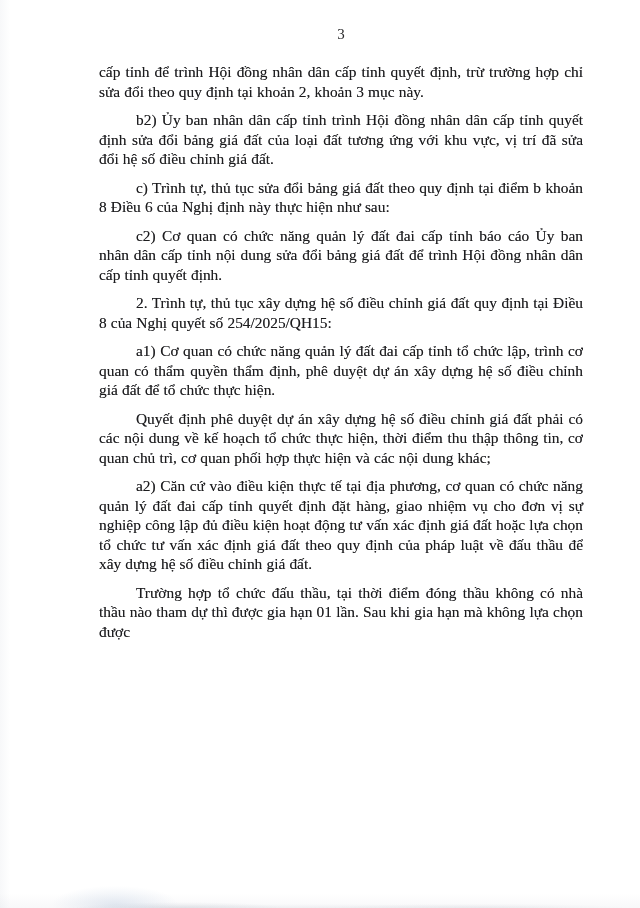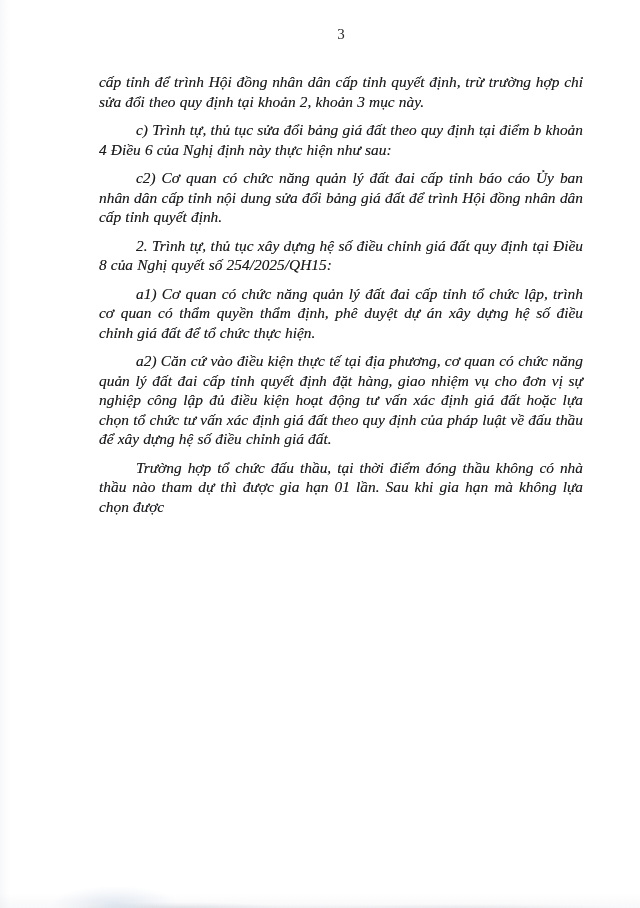--- a/index.html
+++ b/index.html
@@ -22,24 +22,23 @@
     top: 24px;
     left: 99px;
     width: 484px;
     text-align: center;
     font-size: 15px;
     line-height: 20px;
     color: #2a2a2c;
   }
   .doc-body {
     position: absolute;
-    top: 72px;
+    top: 62px;
     left: 99px;
     width: 484px;
-    font-style: italic;
   }
   .para {
     margin: 0 0 9px 0;
     font-size: 15.4px;
     line-height: 19.5px;
     text-align: justify;
     text-indent: 37px;
     word-spacing: 0.3px;
     color: #1c1c1e;
     text-shadow: 0 0 0.4px rgba(30,30,35,0.55);
@@ -72,24 +71,26 @@
 </style>
 </head>
 <body>
 
 <div class="page">
 
   <div class="page-number">3</div>
 
   <div class="doc-body">
     <p class="para no-indent">cấp tỉnh để trình Hội đồng nhân dân cấp tỉnh quyết định, trừ trường hợp chỉ sửa đổi theo quy định tại khoản 2, khoản 3 mục này.</p>
-    <p class="para">c) Trình tự, thủ tục sửa đổi bảng giá đất theo quy định tại điểm b khoản 4 Điều 6 của Nghị định này thực hiện như sau:</p>
+    <p class="para">b2) Ủy ban nhân dân cấp tỉnh trình Hội đồng nhân dân cấp tỉnh quyết định sửa đổi bảng giá đất của loại đất tương ứng với khu vực, vị trí đã sửa đổi hệ số điều chỉnh giá đất.</p>
+    <p class="para">c) Trình tự, thủ tục sửa đổi bảng giá đất theo quy định tại điểm b khoản 8 Điều 6 của Nghị định này thực hiện như sau:</p>
     <p class="para">c2) Cơ quan có chức năng quản lý đất đai cấp tỉnh báo cáo Ủy ban nhân dân cấp tỉnh nội dung sửa đổi bảng giá đất để trình Hội đồng nhân dân cấp tỉnh quyết định.</p>
     <p class="para">2. Trình tự, thủ tục xây dựng hệ số điều chỉnh giá đất quy định tại Điều 8 của Nghị quyết số 254/2025/QH15:</p>
     <p class="para">a1) Cơ quan có chức năng quản lý đất đai cấp tỉnh tổ chức lập, trình cơ quan có thẩm quyền thẩm định, phê duyệt dự án xây dựng hệ số điều chỉnh giá đất để tổ chức thực hiện.</p>
+    <p class="para">Quyết định phê duyệt dự án xây dựng hệ số điều chỉnh giá đất phải có các nội dung về kế hoạch tổ chức thực hiện, thời điểm thu thập thông tin, cơ quan chủ trì, cơ quan phối hợp thực hiện và các nội dung khác;</p>
     <p class="para">a2) Căn cứ vào điều kiện thực tế tại địa phương, cơ quan có chức năng quản lý đất đai cấp tỉnh quyết định đặt hàng, giao nhiệm vụ cho đơn vị sự nghiệp công lập đủ điều kiện hoạt động tư vấn xác định giá đất hoặc lựa chọn tổ chức tư vấn xác định giá đất theo quy định của pháp luật về đấu thầu để xây dựng hệ số điều chỉnh giá đất.</p>
     <p class="para">Trường hợp tổ chức đấu thầu, tại thời điểm đóng thầu không có nhà thầu nào tham dự thì được gia hạn 01 lần. Sau khi gia hạn mà không lựa chọn được</p>
   </div>
 
   <div class="scan-artifact-left"></div>
   <div class="scan-artifact-bottom"></div>
 
 </div>
 
 </body></html>

